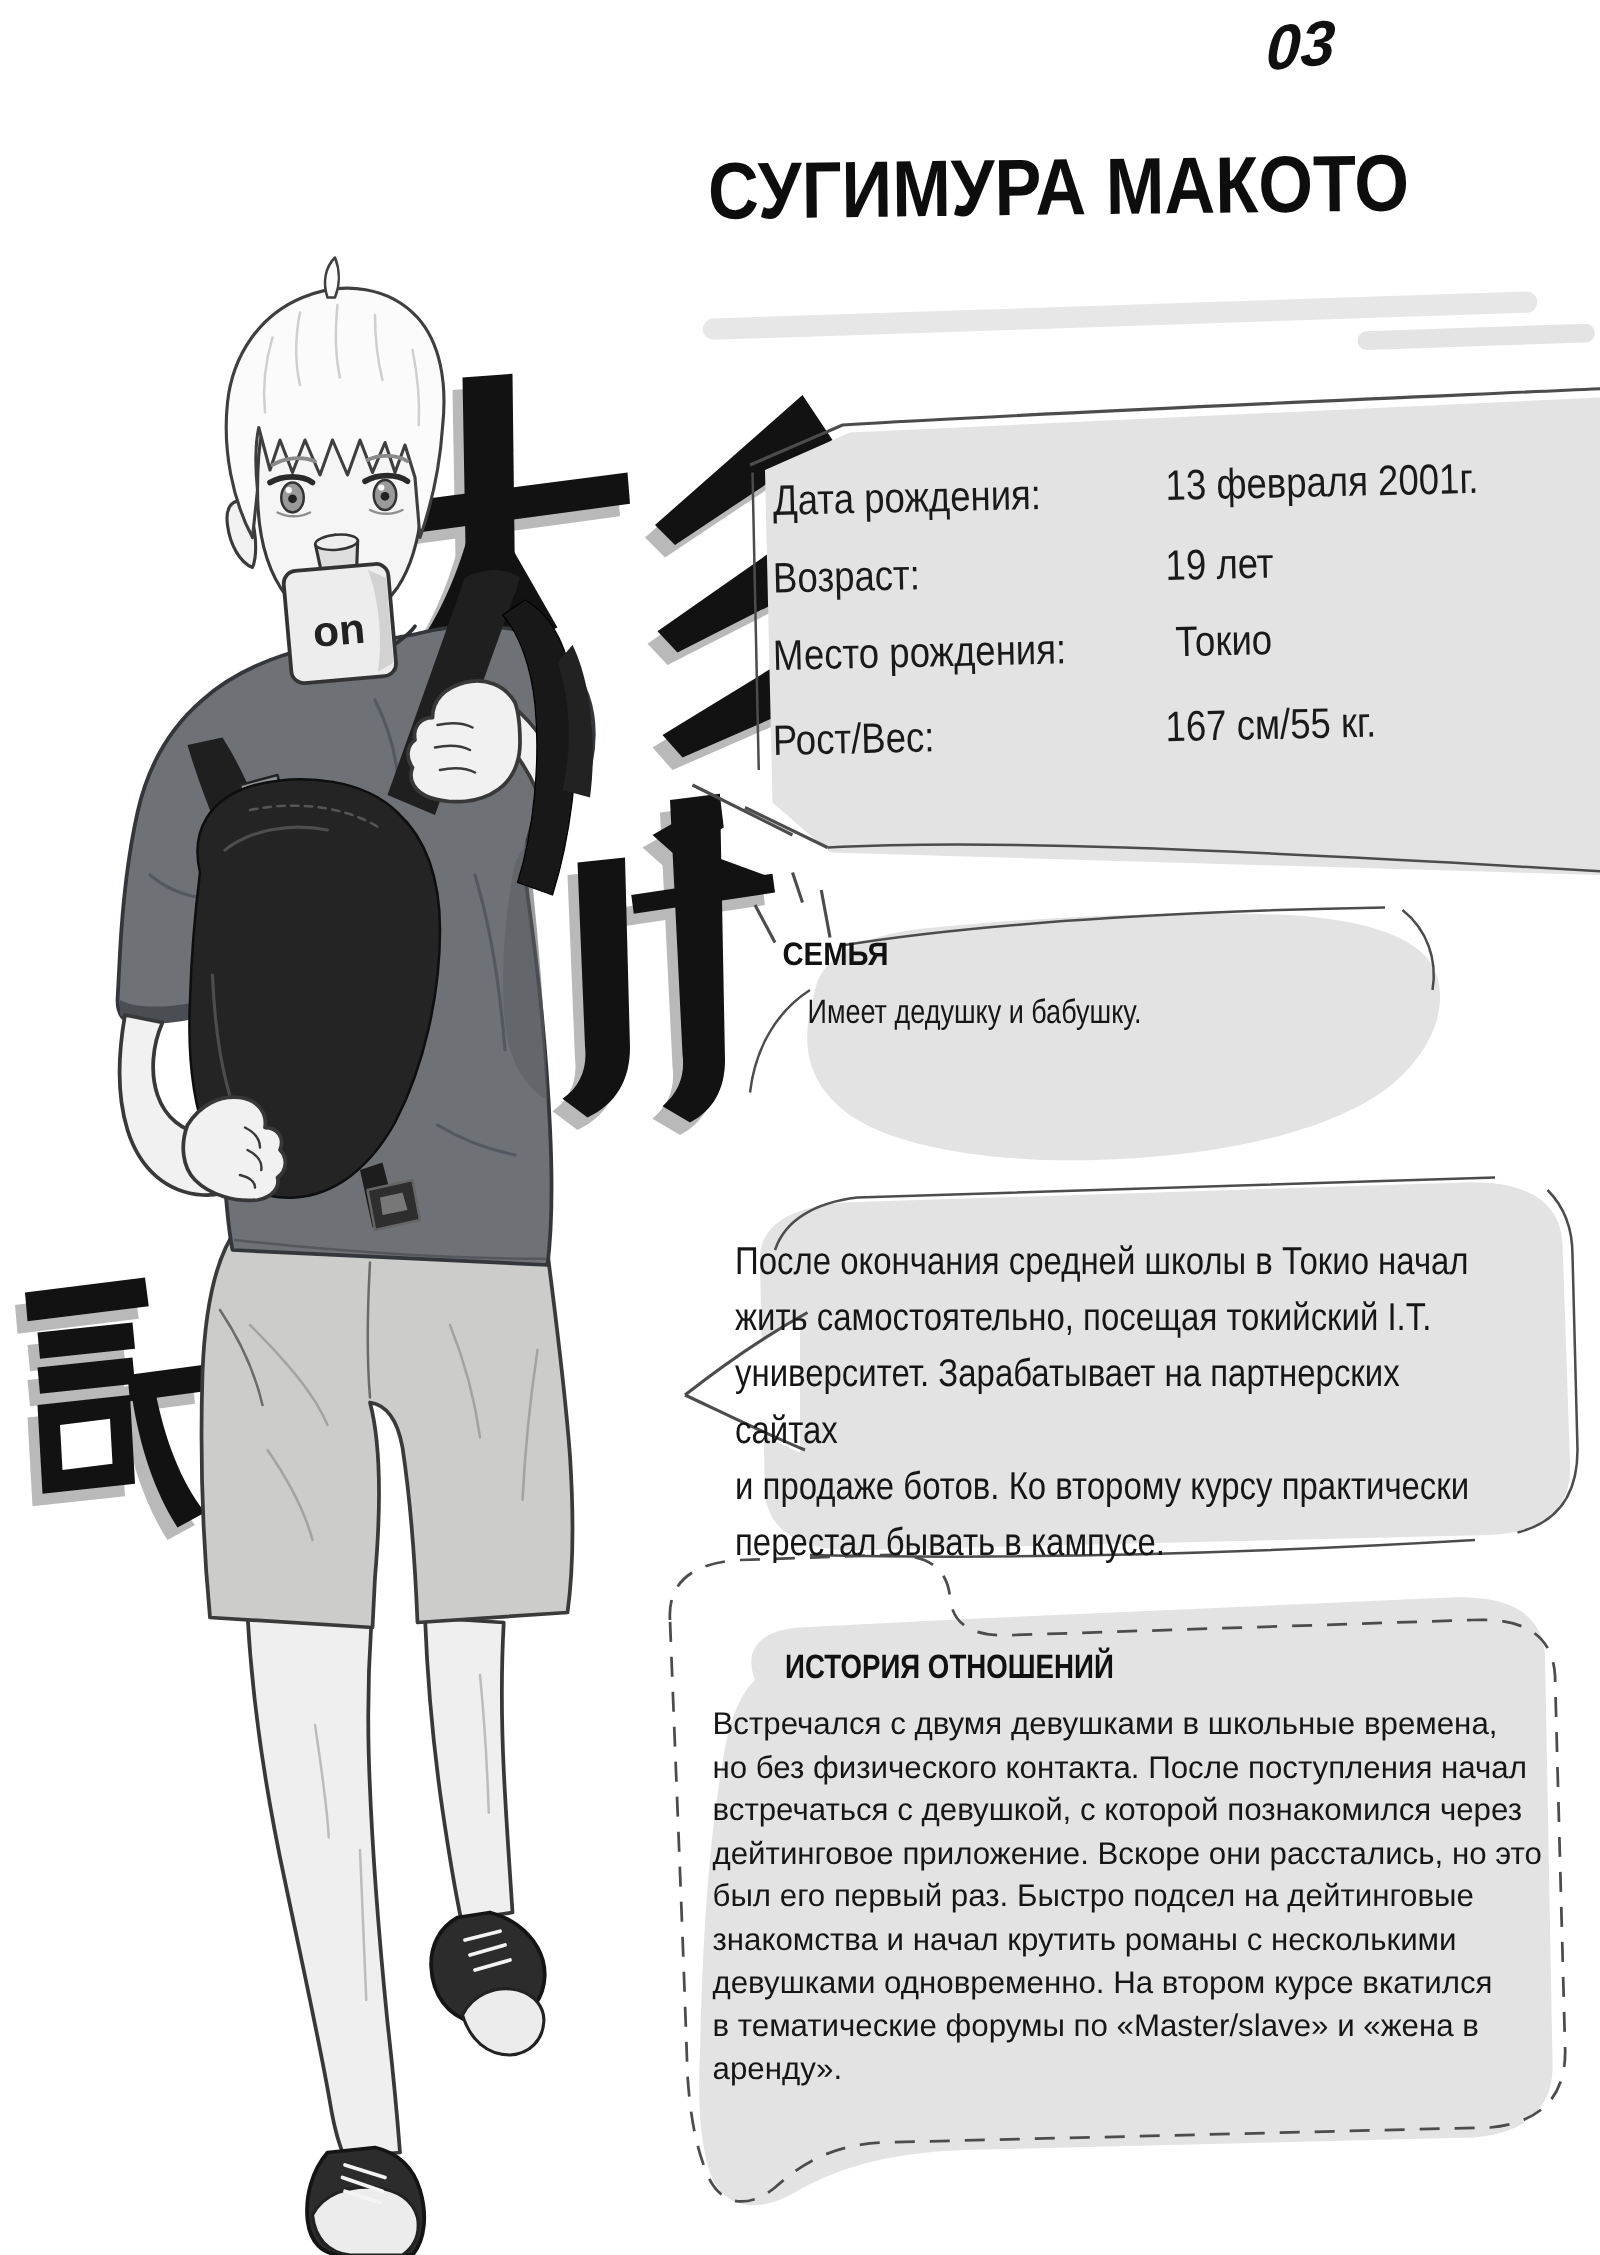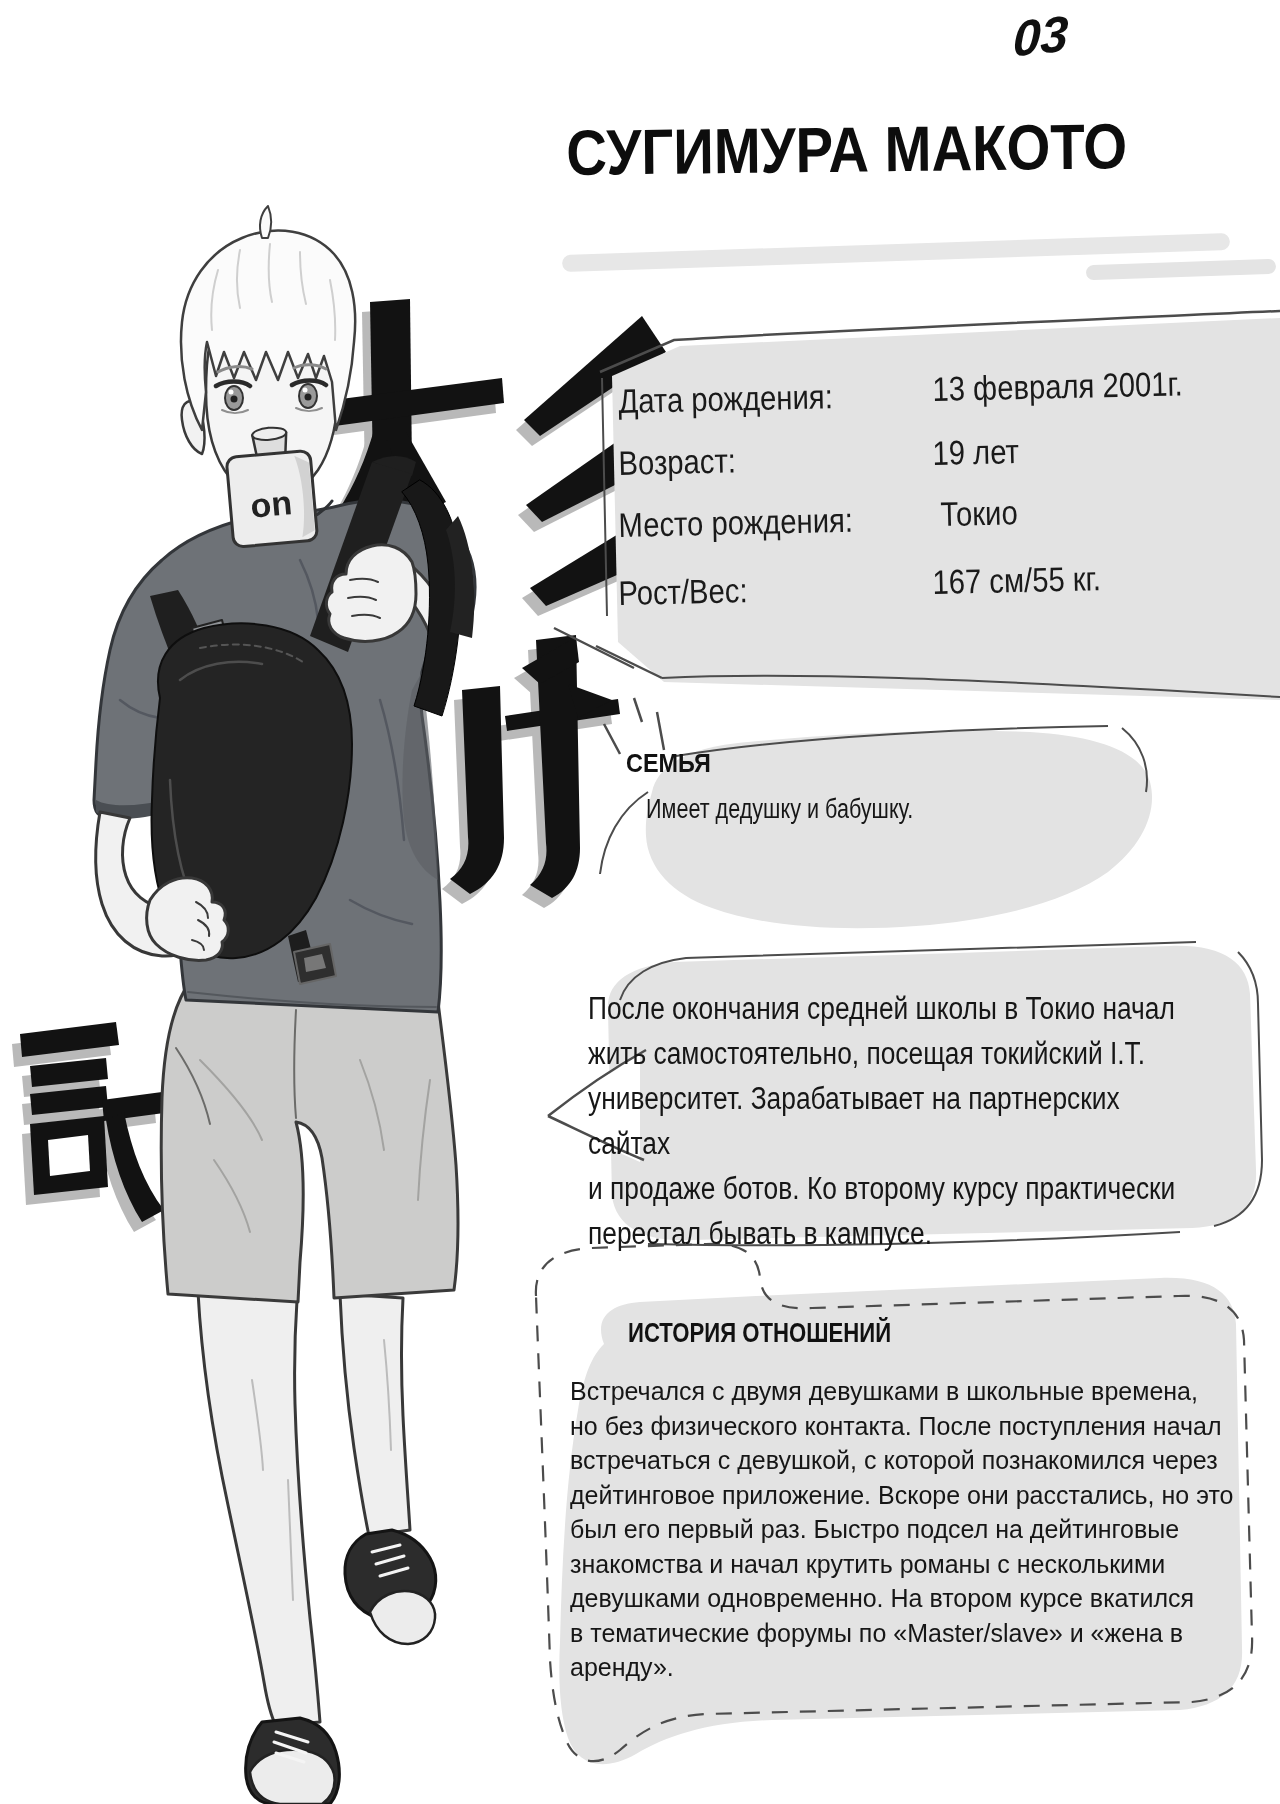--- a/index.html
+++ b/index.html
@@ -13,21 +13,21 @@
     transform:rotate(-6deg) skewX(-8deg);color:#101010;}
   .title{left:566px;top:116px;font-size:64px;font-weight:700;letter-spacing:0px;
     transform:scaleX(0.88) rotate(-0.6deg);color:#0d0d0d;white-space:nowrap;}
   .lbl,.val{position:absolute;font-size:34px;transform-origin:0 0;
     transform:rotate(-1.3deg) scaleX(0.86);white-space:nowrap;color:#1a1a1a;}
   .info-rows{position:absolute;left:618px;top:382px;z-index:3;}
   .sec-head{font-size:26px;font-weight:700;transform:scaleX(0.9);color:#111;}
   .family-text{left:646px;top:794px;font-size:27px;transform:scaleX(0.8);}
   .edu-text{left:588px;top:986px;font-size:31px;line-height:45px;transform:scaleX(0.85);}
   .rel-head{left:628px;top:1318px;font-size:27px;font-weight:700;transform:scaleX(0.82);color:#111;}
-  .rel-text{left:570px;top:1362px;font-size:25px;line-height:34.5px;transform:scaleX(1);margin-top:12px;}
+  .rel-text{left:570px;top:1362px;font-size:25px;line-height:34.5px;transform:scaleX(1);}
   .underline-long{position:absolute;left:562px;top:244px;width:668px;height:17px;border-radius:9px;
     background:#e7e7e7;transform:rotate(-1.9deg);z-index:2;}
   .underline-short{position:absolute;left:1086px;top:262px;width:190px;height:15px;border-radius:8px;
     background:#e4e4e4;transform:rotate(-2deg);z-index:2;}
 </style>
 </head>
 <body>
 
 <div class="page">
 

